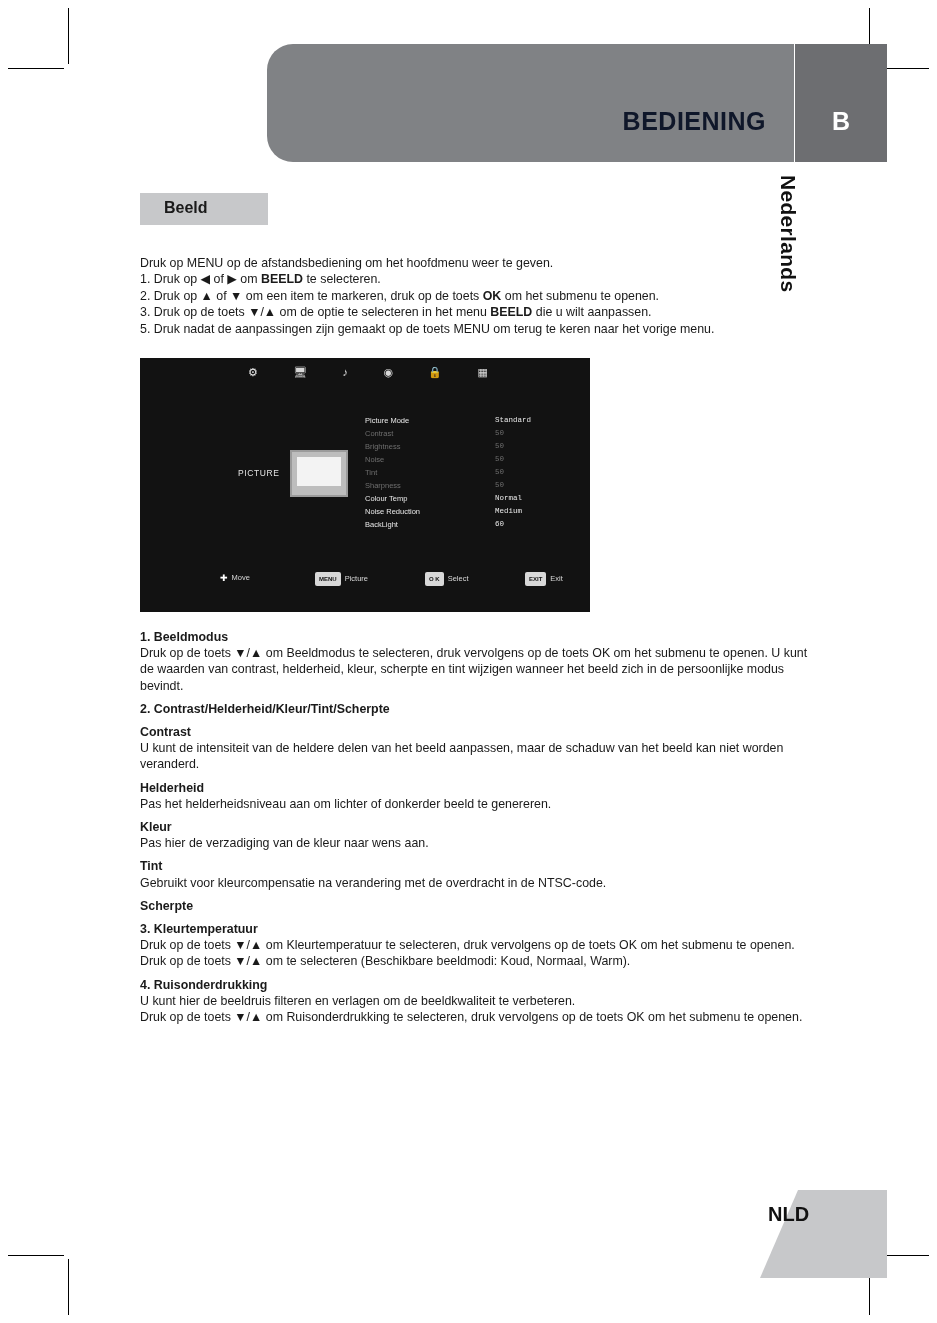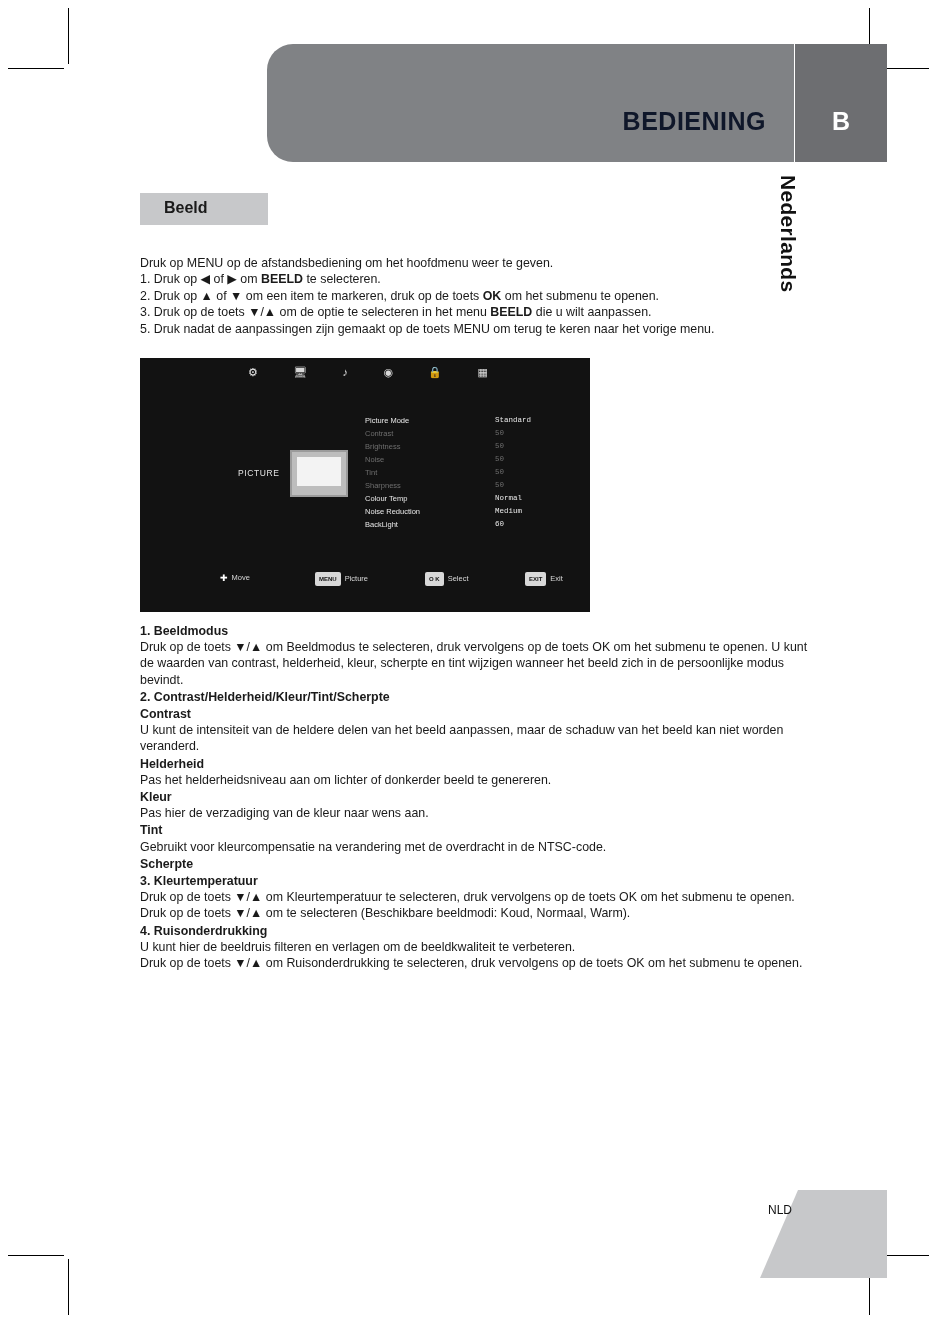--- a/index.html
+++ b/index.html
@@ -211,21 +211,21 @@
     position: absolute;
     left: 140px;
     top: 622px;
     width: 670px;
     font-size: 12.4px;
     line-height: 16.2px;
     color: #1a1a1a;
   }
   .body-text .h {
     font-weight: bold;
-    margin-top: 1px;
+    margin-top: 7px;
   }
   .body-text .p { }
 
   
   .footer-box {
     position: absolute;
     left: 760px;
     top: 1190px;
     width: 127px;
     height: 88px;
@@ -238,22 +238,22 @@
     width: 0;
     height: 0;
     border-left: 0 solid transparent;
     border-top: 88px solid #ffffff;
     border-right: 38px solid transparent;
   }
   .footer-label {
     position: absolute;
     left: 768px;
     top: 1203px;
-    font-size: 12px;
-    font-weight: normal;
+    font-size: 20px;
+    font-weight: bold;
     color: #111;
   }
 </style>
 </head>
 <body>
 
 <div class="crop crop-v" style="left:68px;top:8px;height:56px;"></div>
 <div class="crop crop-h" style="left:8px;top:68px;width:56px;"></div>
 <div class="crop crop-v" style="left:869px;top:8px;height:56px;"></div>
 <div class="crop crop-h" style="left:873px;top:68px;width:56px;"></div>

